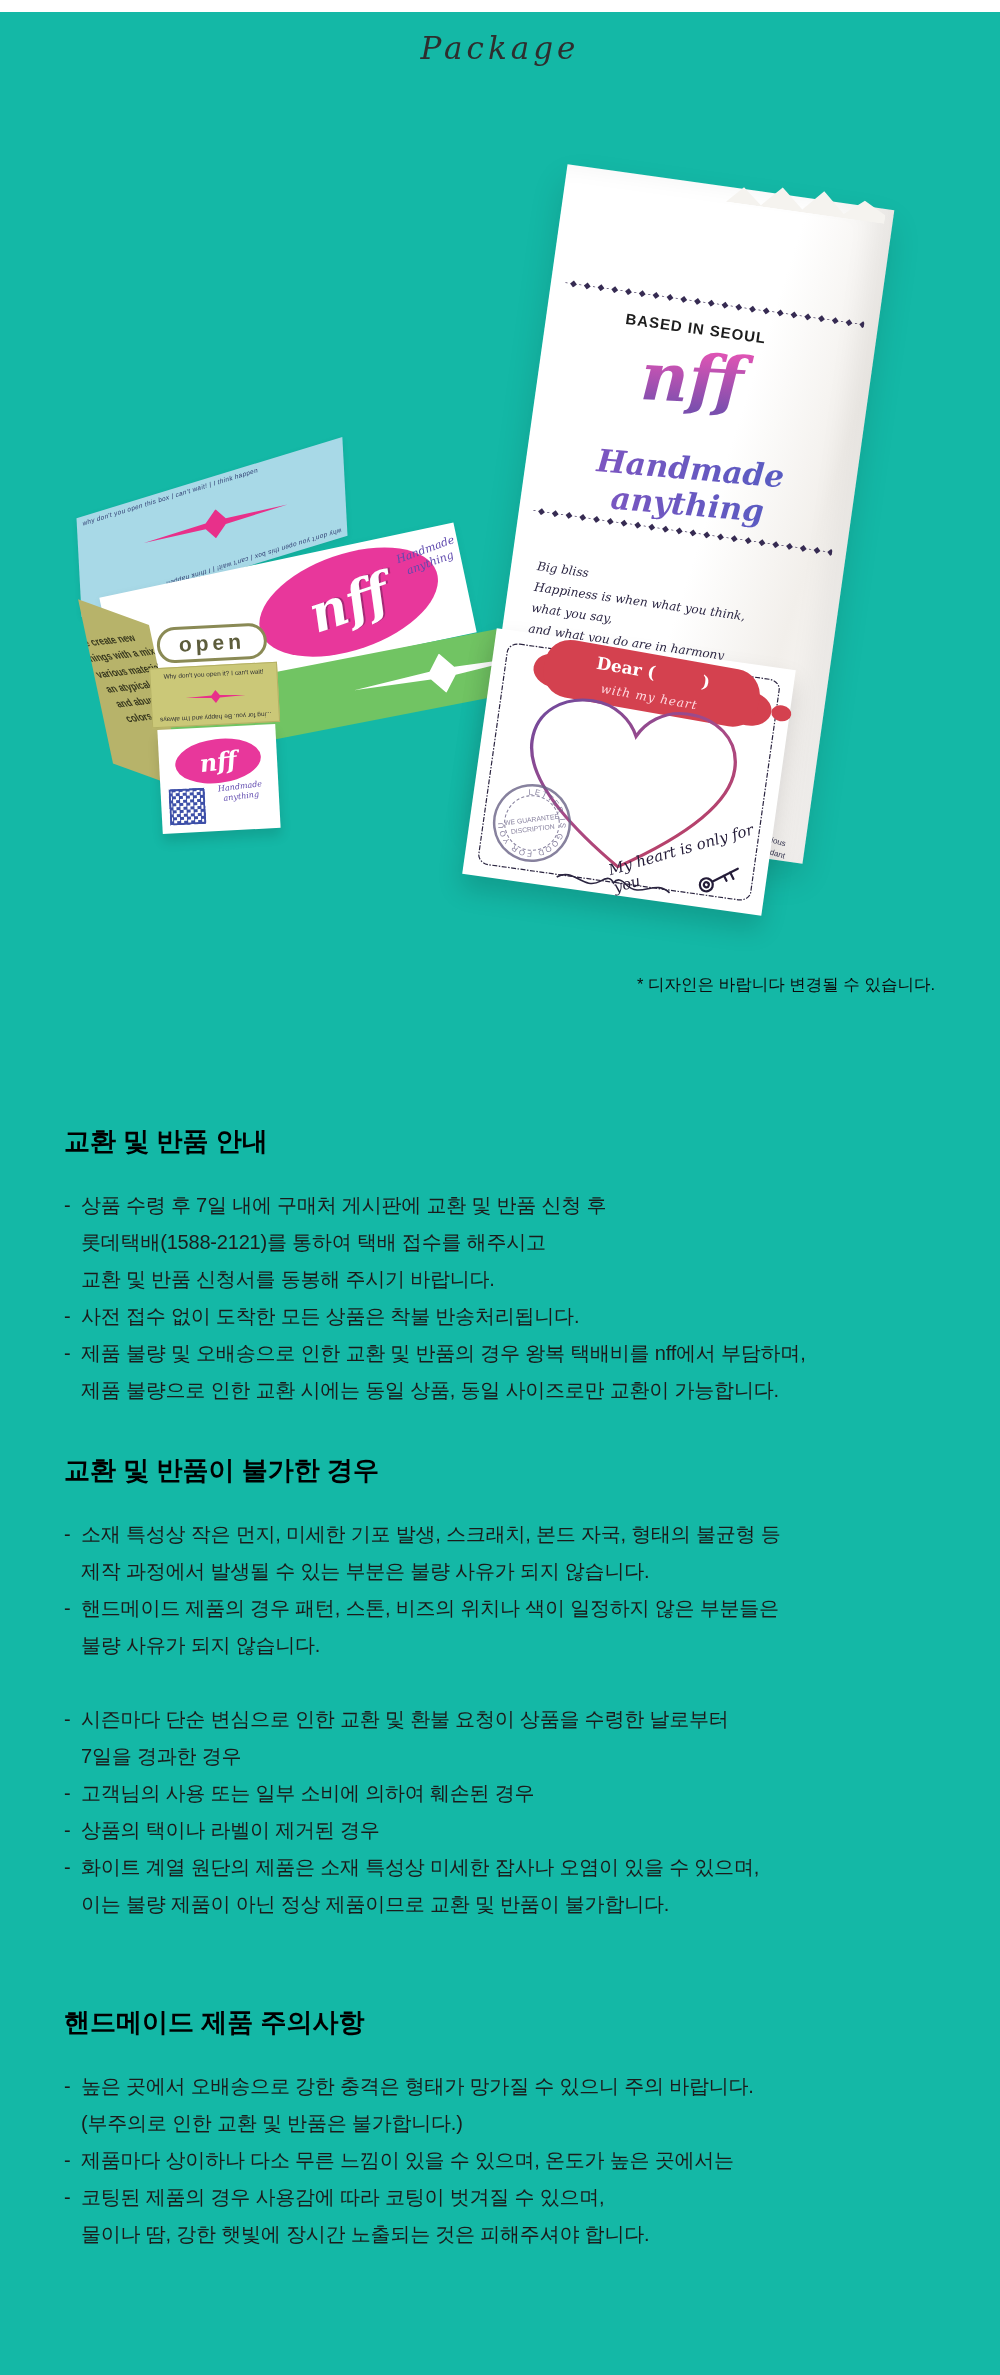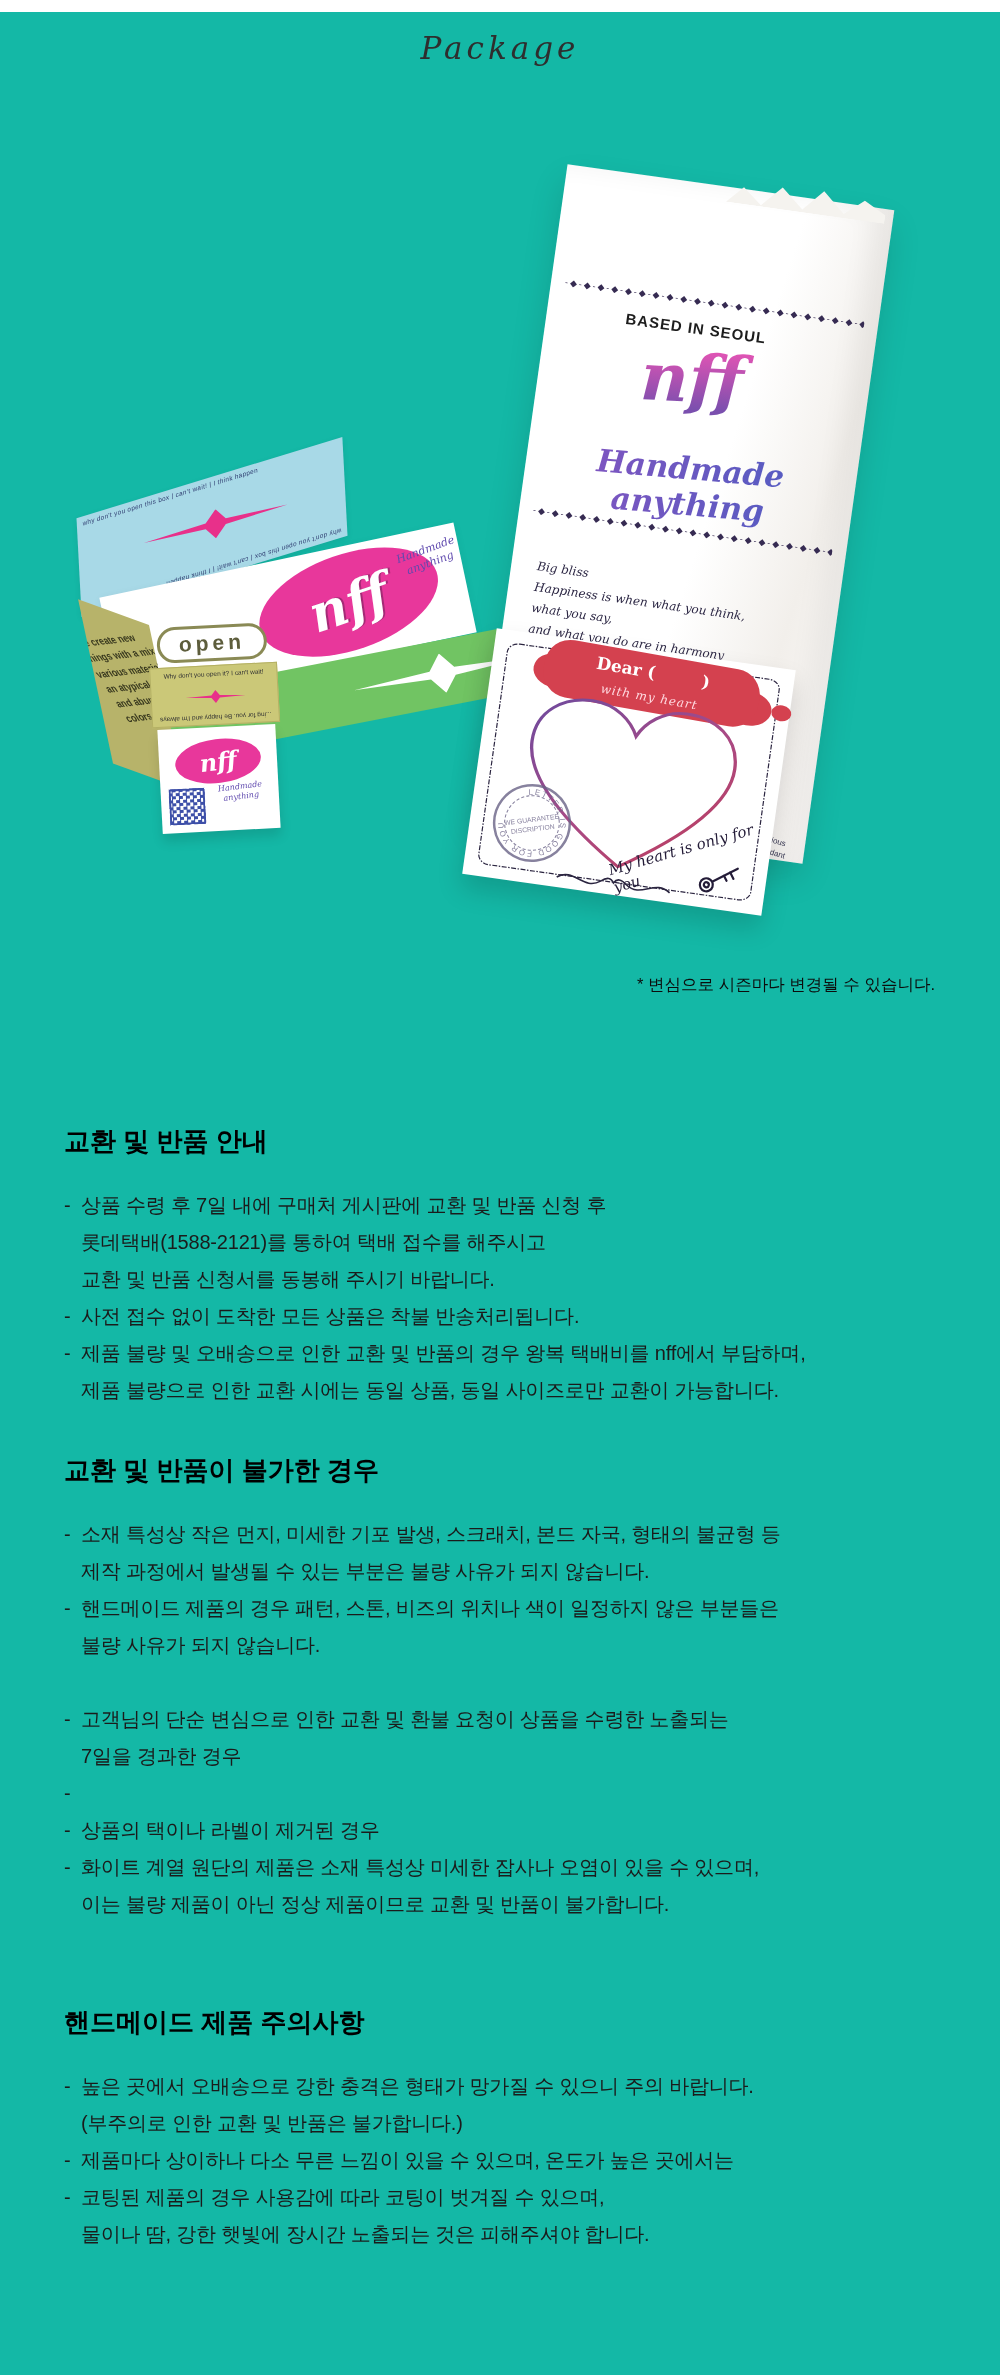--- a/index.html
+++ b/index.html
@@ -235,21 +235,21 @@
             <path d="M30 14 l5 5"></path>
             <path d="M25 19 l4 4"></path>
         </g>
       </svg>
       <svg class="flourish" viewBox="0 0 122 20" preserveAspectRatio="none">
         <path d="M4 12 C 20 0, 32 22, 48 10 C 54 5, 58 5, 61 10 C 64 5, 68 5, 74 10 C 90 22, 102 0, 118 12" fill="none" stroke="#2b2540" stroke-width="1.6"></path>
       </svg>
     </div>
   </div>
 
-  <div class="note">* 변심으로 시즌마다 변경될 수 있습니다.</div>
+  <div class="note">* 디자인은 바랍니다 변경될 수 있습니다.</div>
 
   <div id="sections">
       <section class="sec sec1">
         <h2>교환 및 반품 안내</h2>
         <div class="pline">
           <span class="dash">-</span>
           <span>상품 수령 후 7일 내에 구매처 게시판에 교환 및 반품 신청 후</span>
         </div>
         <div class="pline cont">
           <span>롯데택배(1588-2121)를 통하여 택배 접수를 해주시고</span>
@@ -281,27 +281,28 @@
         <div class="pline">
           <span class="dash">-</span>
           <span>핸드메이드 제품의 경우 패턴, 스톤, 비즈의 위치나 색이 일정하지 않은 부분들은</span>
         </div>
         <div class="pline cont">
           <span>불량 사유가 되지 않습니다.</span>
         </div>
         <div class="pline gap"></div>
         <div class="pline">
           <span class="dash">-</span>
-          <span>고객님의 단순 변심으로 인한 교환 및 환불 요청이 상품을 수령한 노출되는</span>
+          <span>시즌마다 단순 변심으로 인한 교환 및 환불 요청이 상품을 수령한 날로부터</span>
         </div>
         <div class="pline cont">
           <span>7일을 경과한 경우</span>
         </div>
         <div class="pline">
           <span class="dash">-</span>
+          <span>고객님의 사용 또는 일부 소비에 의하여 훼손된 경우</span>
         </div>
         <div class="pline">
           <span class="dash">-</span>
           <span>상품의 택이나 라벨이 제거된 경우</span>
         </div>
         <div class="pline">
           <span class="dash">-</span>
           <span>화이트 계열 원단의 제품은 소재 특성상 미세한 잡사나 오염이 있을 수 있으며,</span>
         </div>
         <div class="pline cont">

